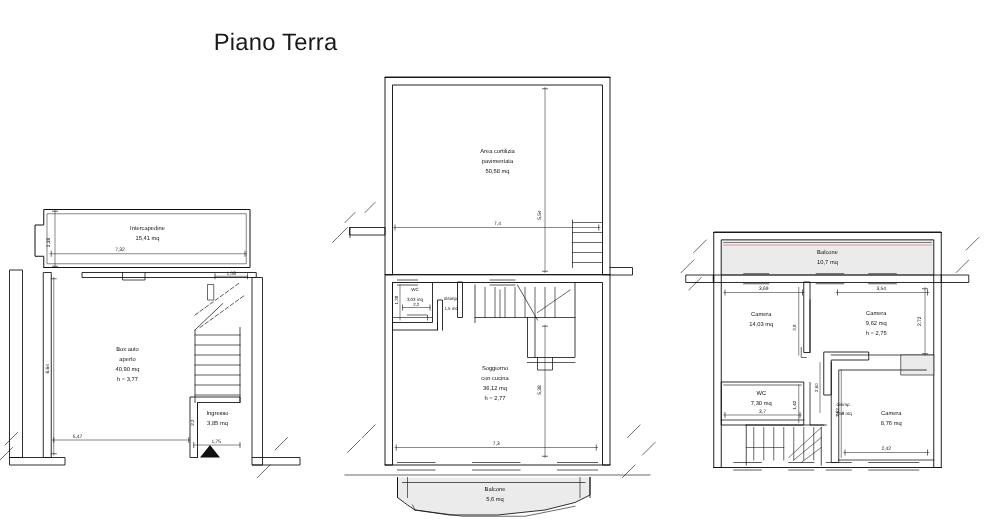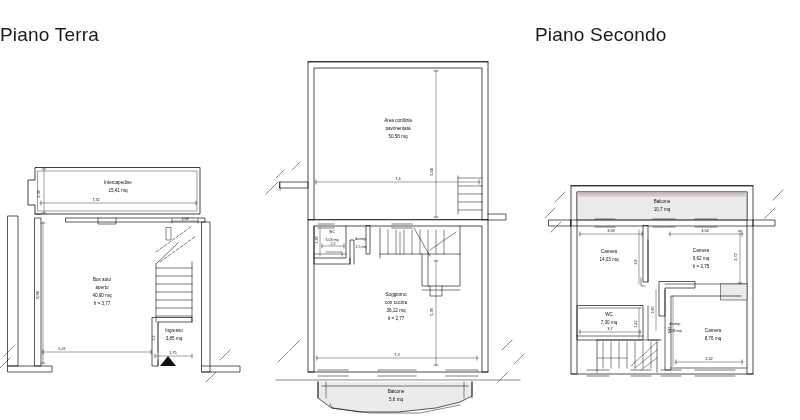--- a/index.html
+++ b/index.html
@@ -12,21 +12,21 @@
     position:relative;
   }
   .sheet{position:absolute;inset:0;}
   .plan{position:absolute;top:0;height:420px;}
   #plan-terra{left:0;width:270px;}
   #plan-primo{left:270px;width:265px;}
   #plan-secondo{left:535px;width:265px;}
 
   .plan-title{
     position:absolute;top:24px;left:0;width:100%;
-    text-align:left;
+    text-align:right;
     font-size:19px;
     font-weight:400;
     letter-spacing:.2px;
     color:#1a1a1a;
     white-space:nowrap;
   }
   .svg-wrap{position:absolute;top:0;left:0;width:100%;height:420px;}
   svg{display:block;width:100%;height:100%;}
 
   .lbl{font-family:"Liberation Sans", sans-serif;font-size:4.6px;fill:#111;text-anchor:middle;}
@@ -223,21 +223,20 @@
         <text class="dim" x="163" y="172" transform="rotate(-90 163 172)">5,54</text>
         <text class="dim tiny" x="48" y="240" transform="rotate(-90 48 240)">1,38</text>
         <text class="dim tiny" x="63" y="245">2,2</text>
         <text class="dim" x="163" y="312" transform="rotate(-90 163 312)">5,38</text>
         <text class="dim" x="127" y="356">7,3</text>
       </svg>
     </div>
   </div>
 
   <div class="plan" id="plan-secondo">
-    <div class="plan-title">Piano Secondo</div>
     <div class="svg-wrap">
       <svg viewBox="0 0 265 420" preserveAspectRatio="xMidYMid meet">
         <g stroke="#111" fill="none" stroke-width="0.7" stroke-linecap="square">
 
           <path d="M36 186 L36 374 L42 374 L42 192 L212 192 L212 374 L218 374 L218 186 Z" stroke-width="0.75"></path>
           <path d="M36 186 L218 186" stroke-width="0.75"></path>
           <path d="M36 374 L218 374" stroke-width="0.75"></path>
 
           <rect x="42" y="192" width="170" height="28" fill="#ebebeb" stroke="#111" stroke-width="0.5"></rect>
           <path d="M44 196 L210 196" stroke-width="0.5" stroke="#d06a6a"></path>

